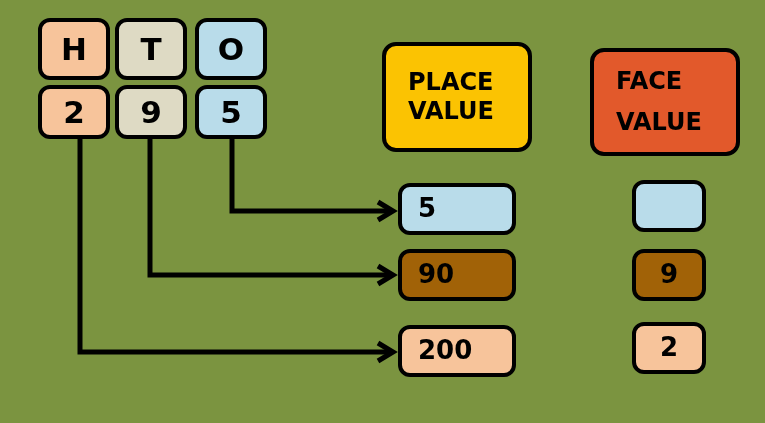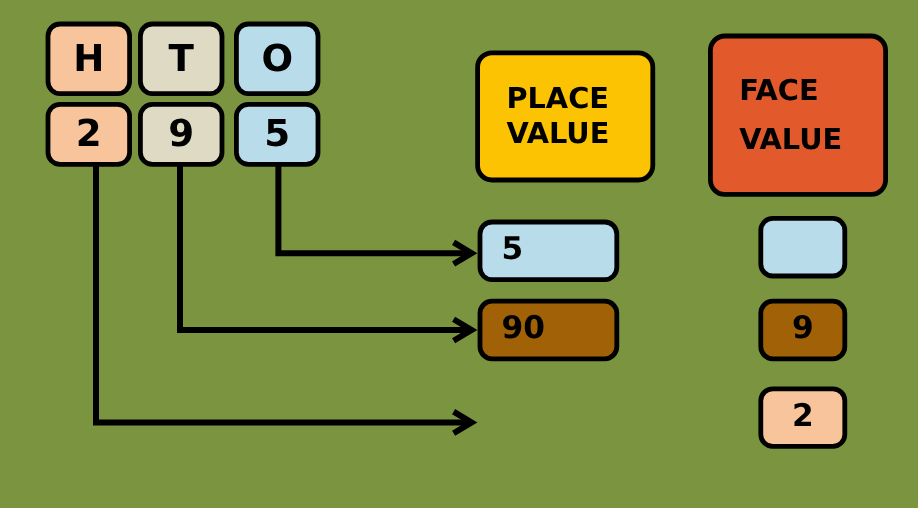--- a/index.html
+++ b/index.html
@@ -55,21 +55,21 @@
     display: flex;
     flex-direction: column;
     justify-content: center;
     font-weight: bold;
     font-size: 24px;
     color: #000;
     padding-left: 22px;
     line-height: 1.22;
   }
   .banner span { display: block; }
-  .c-gold   { background: #fbc302; margin-left: 14px; }
+  .c-gold   { background: #fbc302; }
   .c-orange { background: #e2592b; }
 
   
   .pv {
     width: 118px;
     height: 52px;
     justify-content: flex-start;
     padding-left: 16px;
     font-size: 26px;
   }
@@ -116,25 +116,26 @@
 
   <div class="cell hto digit c-peach" style="left:38px;  top:85px;">2</div>
   <div class="cell hto digit c-beige" style="left:115px; top:85px;">9</div>
   <div class="cell hto digit c-blue" style="left:195px; top:85px;">5</div>
 
   <div class="banner c-gold" style="left:382px; top:42px; width:150px; height:110px;">
     <span>PLACE</span>
     <span>VALUE</span>
   </div>
 
-  <div class="banner c-orange" style="left:590px; top:28px; width:150px; height:136px;gap:12px;">
+  <div class="banner c-orange" style="left:590px; top:48px; width:150px; height:108px;gap:12px;">
     <span>FACE</span>
     <span>VALUE</span>
   </div>
 
   <div class="cell pv c-blue" style="left:398px; top:183px;">5</div>
   <div class="cell pv c-sage" style="left:398px; top:249px;">90</div>
+  <div class="cell pv c-peach" style="left:398px; top:325px;">200</div>
 
   <div class="cell fv c-blue" style="left:632px; top:180px;"></div>
   <div class="cell fv c-sage" style="left:632px; top:249px;">9</div>
   <div class="cell fv c-peach" style="left:632px; top:322px;">2</div>
 
 </div>
 
 </body></html>

